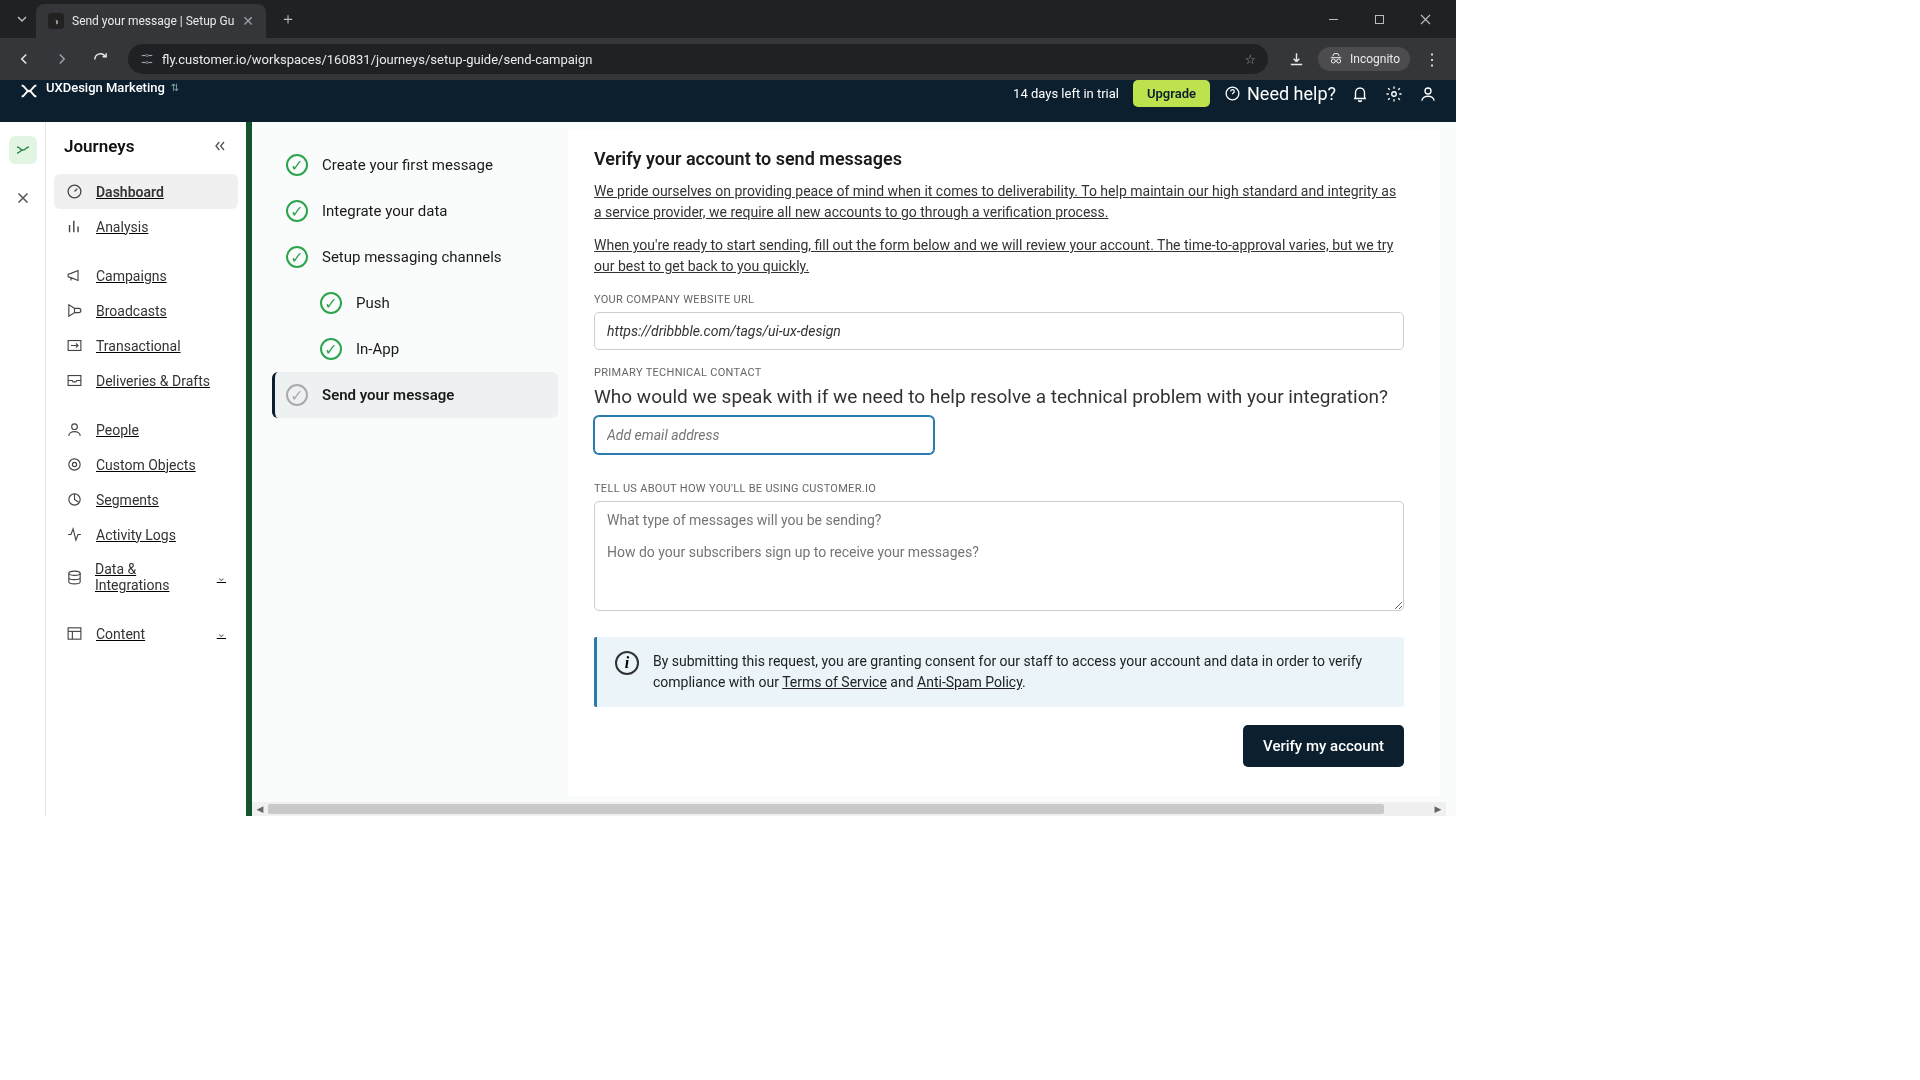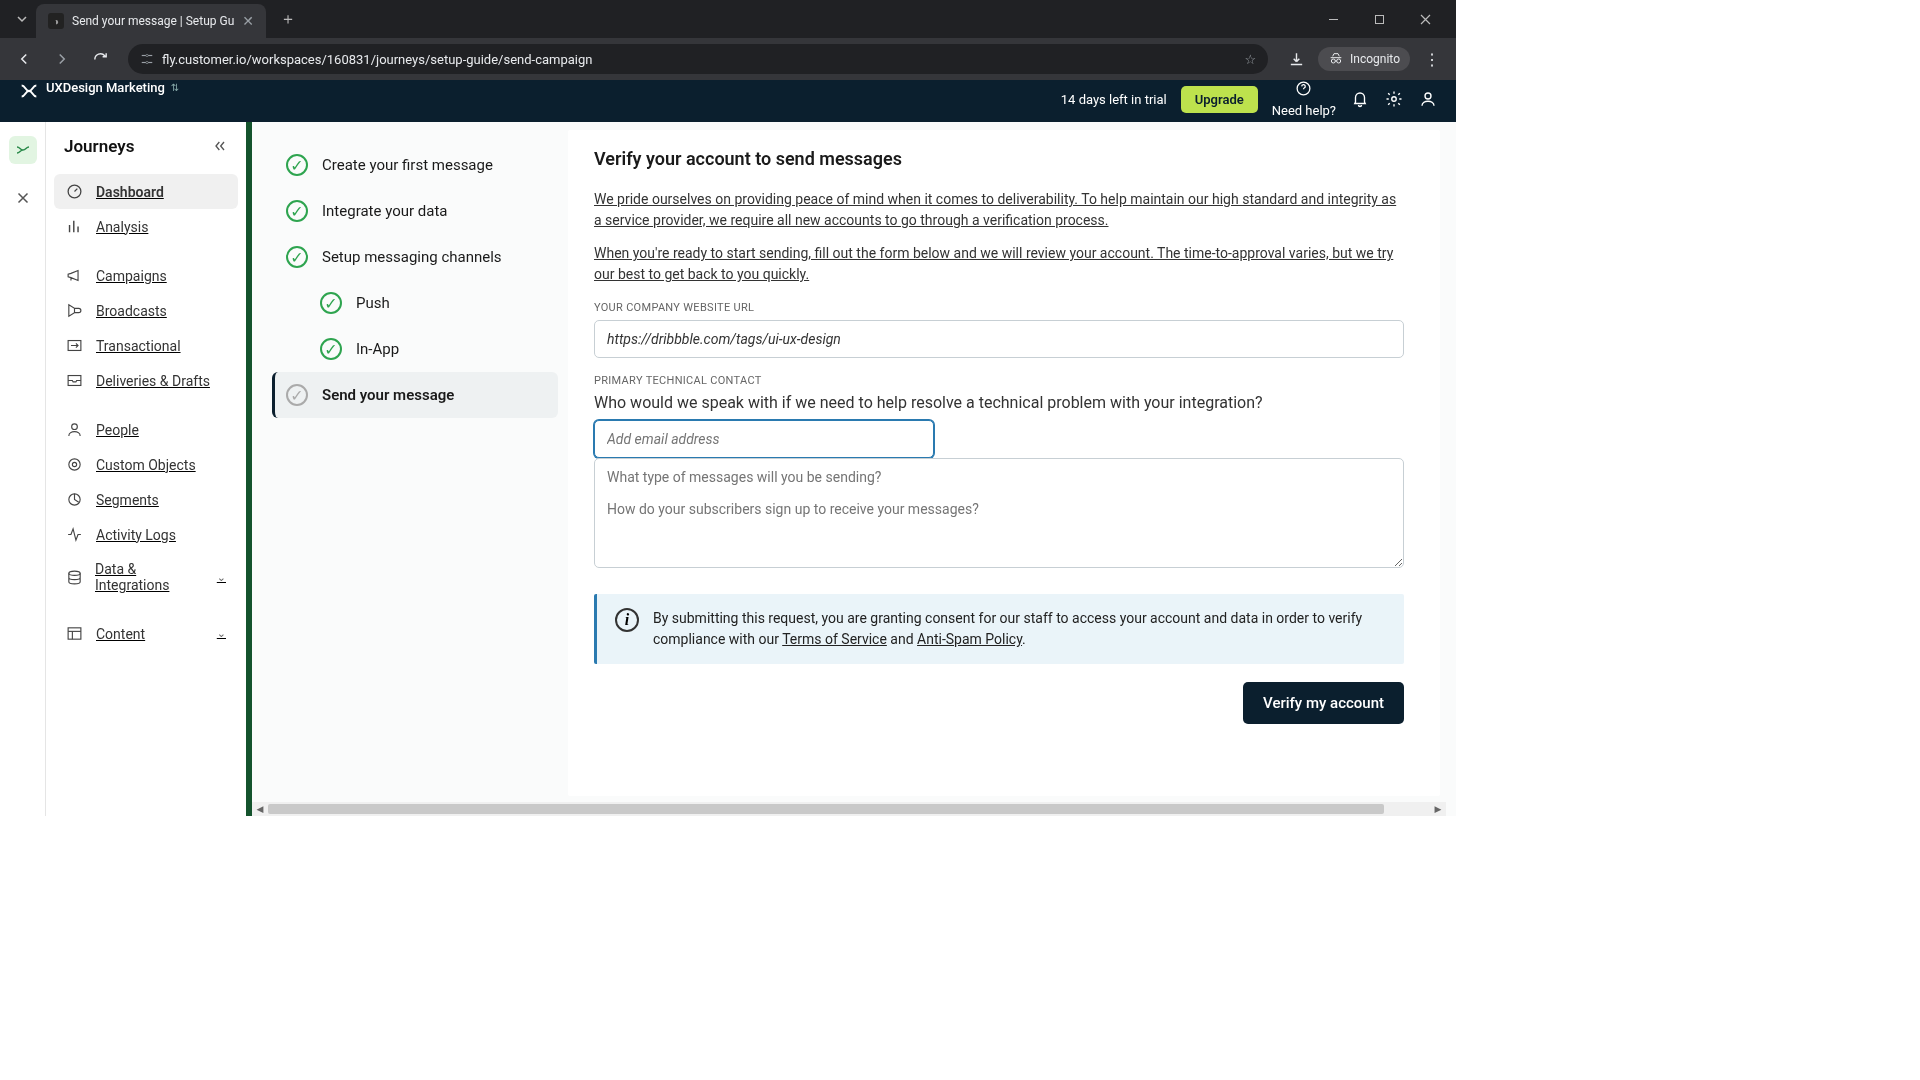--- a/index.html
+++ b/index.html
@@ -26,21 +26,21 @@
 .incognito { display: flex; align-items: center; gap: 6px; background: #4c4c50; border-radius: 14px; padding: 4px 10px; color:#e8eaed; font-size: 12px; }
 
 
 .app-topbar { height: 42px; background: #0b1f2e; display: flex; align-items: flex-start; padding: 0 18px; gap: 6px; color: #fff; }
 .app-logo { width: 22px; height: 22px; display:flex; align-items:center; justify-content:center;}
 .workspace { font-size: 13px; font-weight: 500; display:flex; align-items:center; gap:6px;}
 .workspace-caret { color: #8aa; font-size: 10px; }
 .topbar-right { margin-left: auto; display: flex; align-items: center; gap: 14px; }
 .trial-text { font-size: 13px; }
 .upgrade-btn { background: #bde24d; color: #0b1f2e; border: none; padding: 6px 14px; border-radius: 5px; font-weight: 600; font-size: 13px; cursor:pointer;}
-.help-link { display:flex; align-items:center; gap:6px; font-size:13px; cursor:pointer;flex-direction:column;}
+.help-link { display:flex; align-items:center; gap:6px; font-size:18px; cursor:pointer;}
 .topbar-icon { width:20px; height:20px; display:flex; align-items:center; justify-content:center; cursor:pointer;}
 
 
 .main-area { display: flex; height: calc(816px - 38px - 42px - 42px); background: #fff; position:relative;}
 .rail { width: 46px; background: #fff; border-right: 1px solid #e5e5e5; display:flex; flex-direction:column; align-items:center; padding-top:14px; gap:20px;}
 .rail-item { width: 28px; height: 28px; display:flex; align-items:center; justify-content:center; border-radius:6px; cursor:pointer; color:#555;}
 .rail-item.active { background: #e2f5e2; color:#2a8a4a; }
 
 .sidebar { width: 206px; background:#fff; border-right: 6px solid #14532d; padding: 14px 8px; }
 .sidebar-header { display:flex; align-items:center; justify-content:space-between; padding: 0 10px 12px; }
@@ -57,24 +57,24 @@
 .steps-panel { width: 316px; padding: 20px 10px 20px 20px;}
 .step-item { display:flex; align-items:center; gap:14px; padding: 12px 14px; border-radius:6px; cursor:pointer;}
 .step-item.sub { padding-left: 48px; }
 .step-item.selected { background:#eef1f2; border-left: 3px solid #0b1f2e; padding-left: 11px;}
 .step-check { width:22px; height:22px; border-radius:50%; border:2px solid #2ea44f; display:flex; align-items:center; justify-content:center; color:#2ea44f; flex-shrink:0;}
 .step-check.pending { border-color:#aaa; color:#aaa;}
 .step-label { font-size: 15px; color:#1a1a1a; }
 .step-item.selected .step-label { font-weight:600; }
 
 .form-panel { flex:1; background:#fff; padding: 18px 36px 28px 26px; margin: 8px 16px 20px 0; border-radius: 2px;}
-.form-title { font-size:18px; font-weight:600; color:#1a1a1a; margin-bottom:20px;}
+.form-title { font-size:18px; font-weight:600; color:#1a1a1a; margin-bottom:12px;}
 .form-para { font-size:14px; color:#333; line-height:1.5; margin-bottom:12px;text-decoration:underline;}
 .form-label { font-size:11px; letter-spacing:0.3px; color:#666; text-transform:uppercase; margin-top:16px; margin-bottom:6px;}
-.form-helper { font-size:16px; color:#333; margin-bottom:8px;}
+.form-helper { font-size:19px; color:#333; margin-bottom:8px;}
 .text-input { width:100%; padding: 10px 12px; border:1px solid #c7cfd4; border-radius:5px; font-size:14px; color:#333;font-style:italic;}
 .text-input.focused { border-color:#2a7ab0; box-shadow: 0 0 0 1px #2a7ab0;}
 .email-input { width: 340px; }
 .textarea { width:100%; height:110px; padding:10px 12px; border:1px solid #c7cfd4; border-radius:5px; font-size:14px; color:#999; resize:vertical;}
 .info-box { background:#eaf4f9; border-left:3px solid #2a7ab0; padding: 14px 18px; display:flex; gap:14px; align-items:flex-start; margin-top:22px; border-radius:2px;}
 .info-icon { width:24px; height:24px; border:2px solid #333; border-radius:50%; display:flex; align-items:center; justify-content:center; font-style:italic; font-weight:bold; flex-shrink:0; font-family:serif;}
 .info-text { font-size:14px; color:#222; line-height:1.5;}
 .info-text a { color:#222; text-decoration:underline; cursor:pointer;}
 .submit-row { display:flex; justify-content:flex-end; margin-top:18px;}
 .submit-btn { background:#0b1f2e; color:#fff; border:none; padding: 12px 20px; border-radius:5px; font-size:15px; font-weight:500; cursor:pointer;}
@@ -374,20 +374,21 @@
       <p class="form-para">We pride ourselves on providing peace of mind when it comes to deliverability. To help maintain our high standard and integrity as a service provider, we require all new accounts to go through a verification process.</p>
       <p class="form-para">When you're ready to start sending, fill out the form below and we will review your account. The time-to-approval varies, but we try our best to get back to you quickly.</p>
 
       <div class="form-label">YOUR COMPANY WEBSITE URL</div>
       <input class="text-input" type="text" value="https://dribbble.com/tags/ui-ux-design" style="">
 
       <div class="form-label">PRIMARY TECHNICAL CONTACT</div>
       <div class="form-helper">Who would we speak with if we need to help resolve a technical problem with your integration?</div>
       <input class="text-input email-input focused" type="text" placeholder="Add email address" style="">
 
+      <div class="form-label" style="margin-top:28px">TELL US ABOUT HOW YOU'LL BE USING CUSTOMER.IO</div>
       <textarea class="textarea" placeholder="What type of messages will you be sending?
 
 How do your subscribers sign up to receive your messages?" style=""></textarea>
 
       <div class="info-box">
         <span class="info-icon">i</span>
         <div class="info-text">
           <span>By submitting this request, you are granting consent for our staff to access your account and data in order to verify compliance with our </span><a>Terms of Service</a><span> and </span><a>Anti-Spam Policy</a><span>.</span>
         </div>
       </div>

